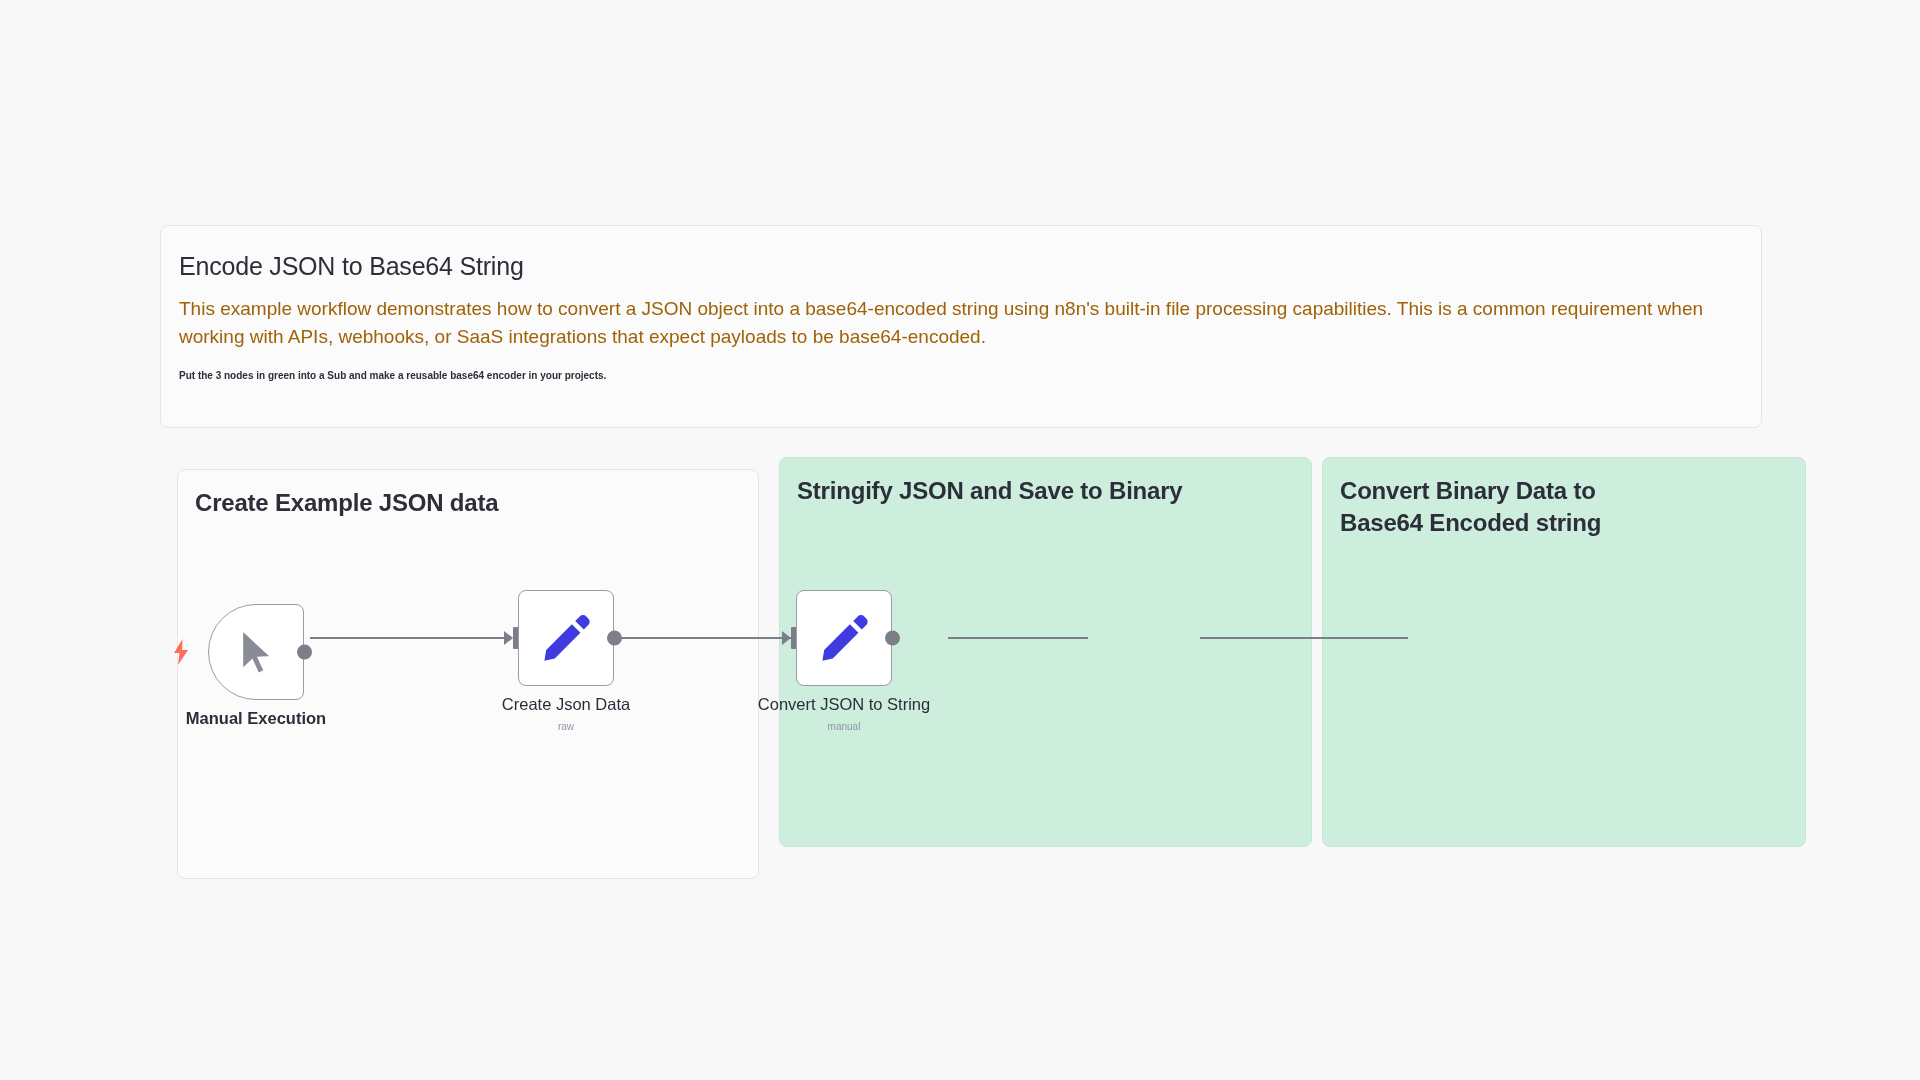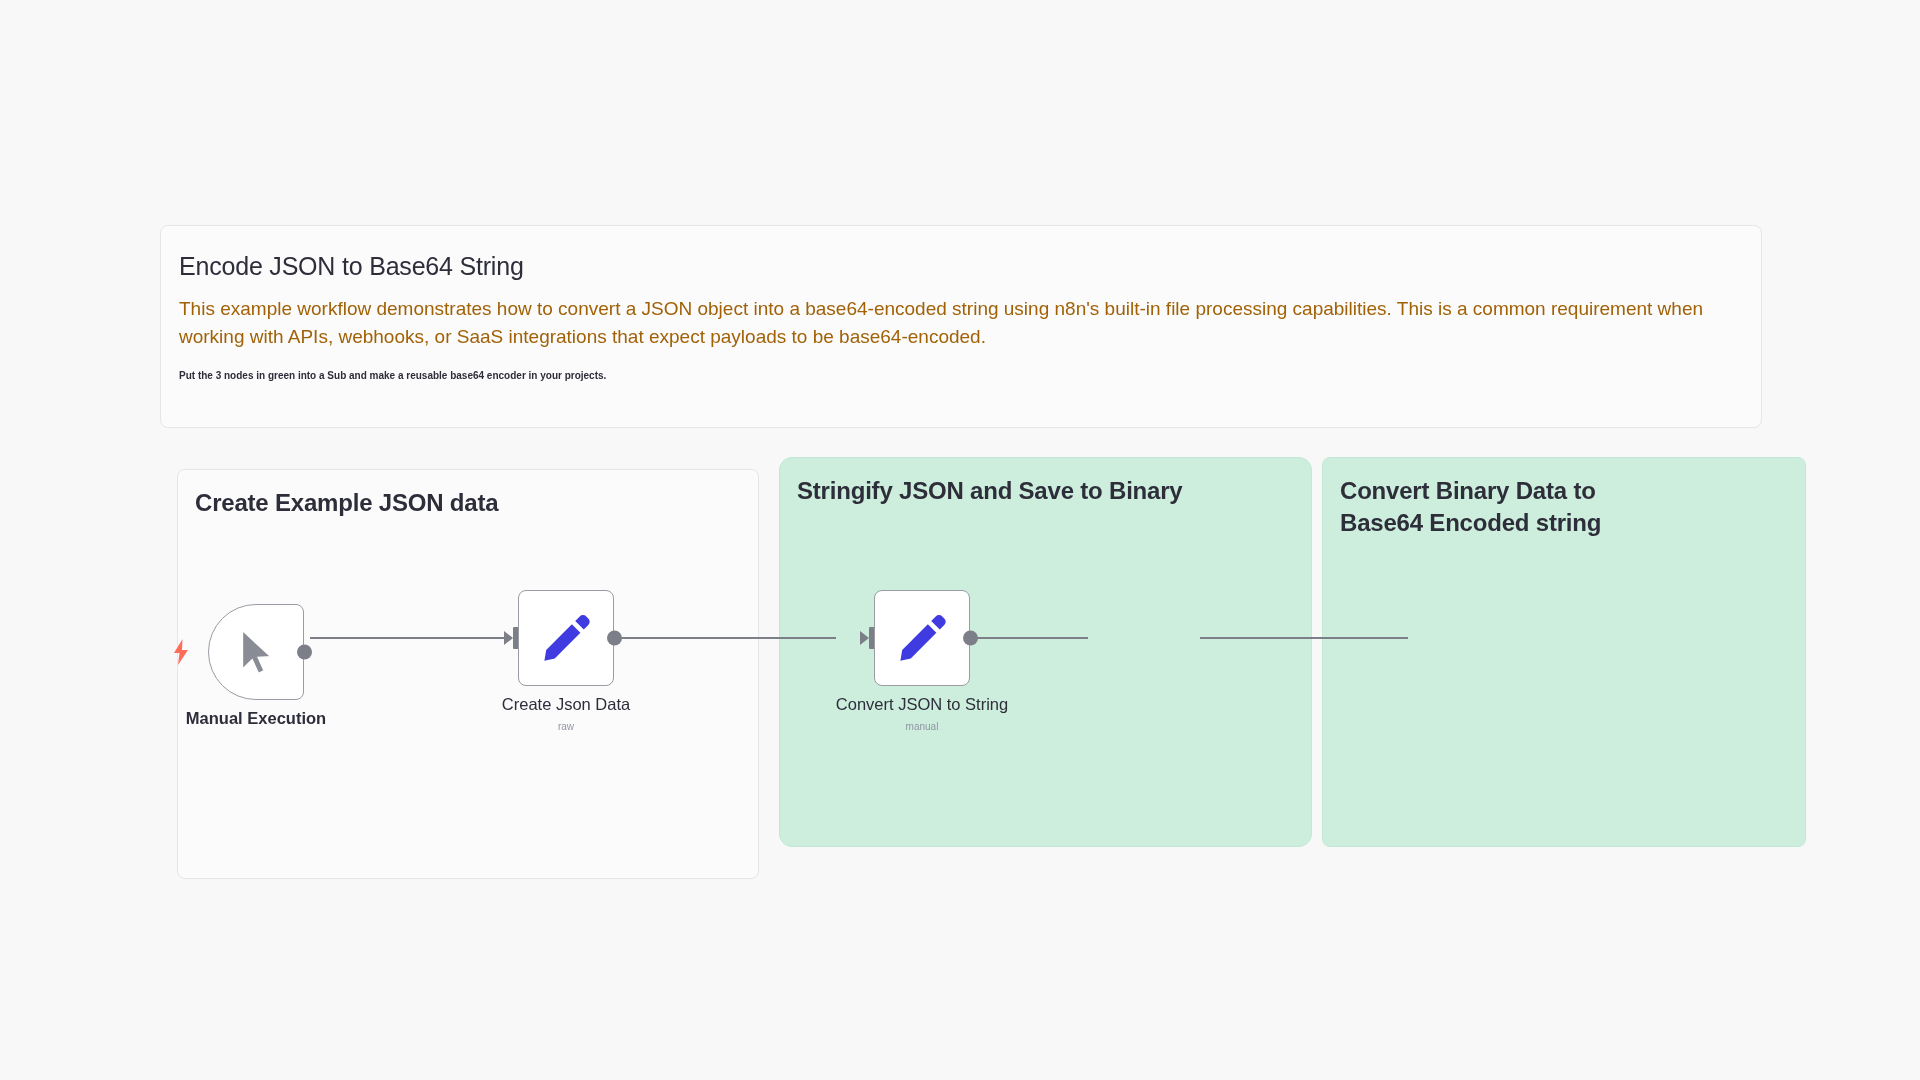--- a/index.html
+++ b/index.html
@@ -69,21 +69,21 @@
     left: 17px;
     top: 17px;
     font-size: 24px;
     font-weight: bold;
     color: #2d2e3a;
     letter-spacing: -0.2px;
     line-height: 1.35;
   }
 
   #group-a { left: 177px; top: 457px; width: 582px; height: 410px; margin-top: 12px; }
-  #group-b { left: 779px; top: 457px; width: 533px; height: 390px; border-radius: 13px; }
+  #group-b { left: 779px; top: 457px; width: 533px; height: 390px; }
   #group-c { left: 1322px; top: 457px; width: 484px; height: 390px; }
   #group-c .group-title { width: 330px; }
 
   
   #wires {
     position: absolute;
     left: 0; top: 0;
     width: 1920px; height: 1080px;
     pointer-events: none;
   }
@@ -180,21 +180,21 @@
     position: absolute;
     left: -37px;
     top: 50%;
     transform: translateY(-50%);
     width: 20px; height: 26px;
   }
 
   
   #node-manual   { left: 208px;  top: 604px; font-weight: bold; }
   #node-createjson { left: 518px; top: 590px; }
-  #node-jsonstr  { left: 874px;  top: 590px; }
+  #node-jsonstr  { left: 796px;  top: 590px; }
   #node-strbin   { left: 1098px; top: 590px; }
   #node-extract  { left: 1418px; top: 590px; }
 </style>
 </head>
 <body>
 
 <div id="canvas">
 
   <div class="sticky-note">
     <div class="sticky-title">Encode JSON to Base64 String</div>

